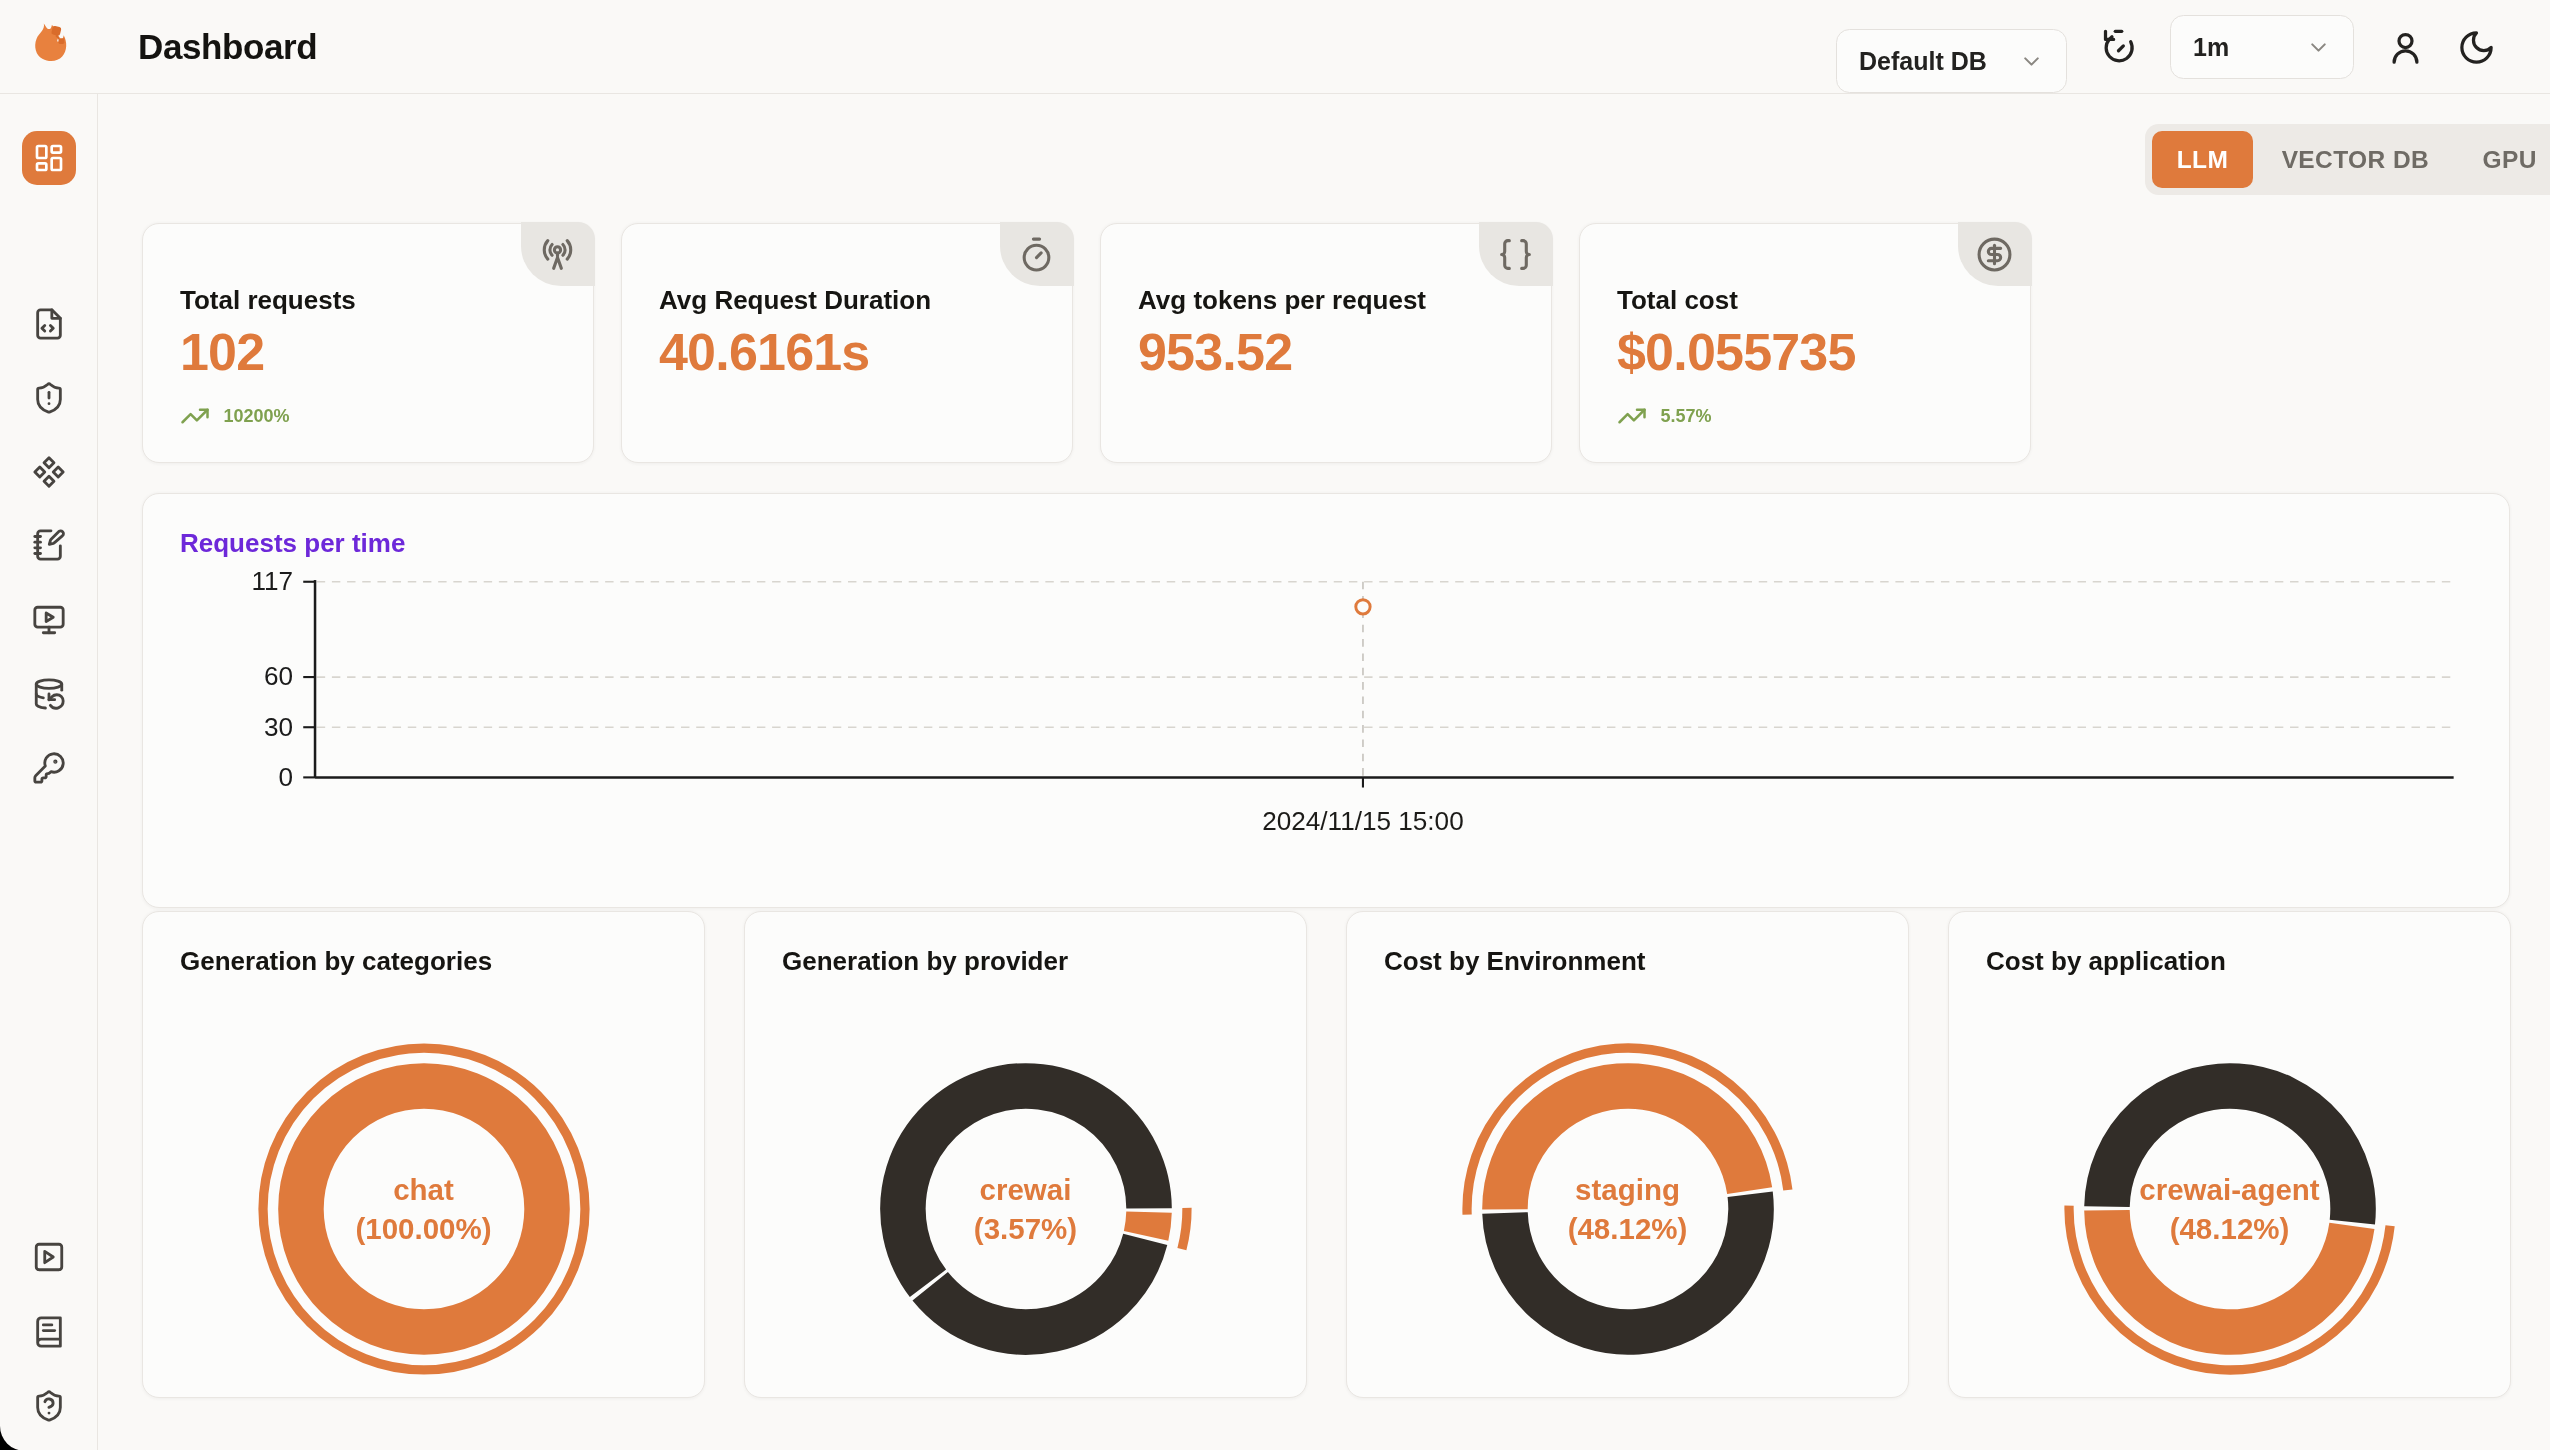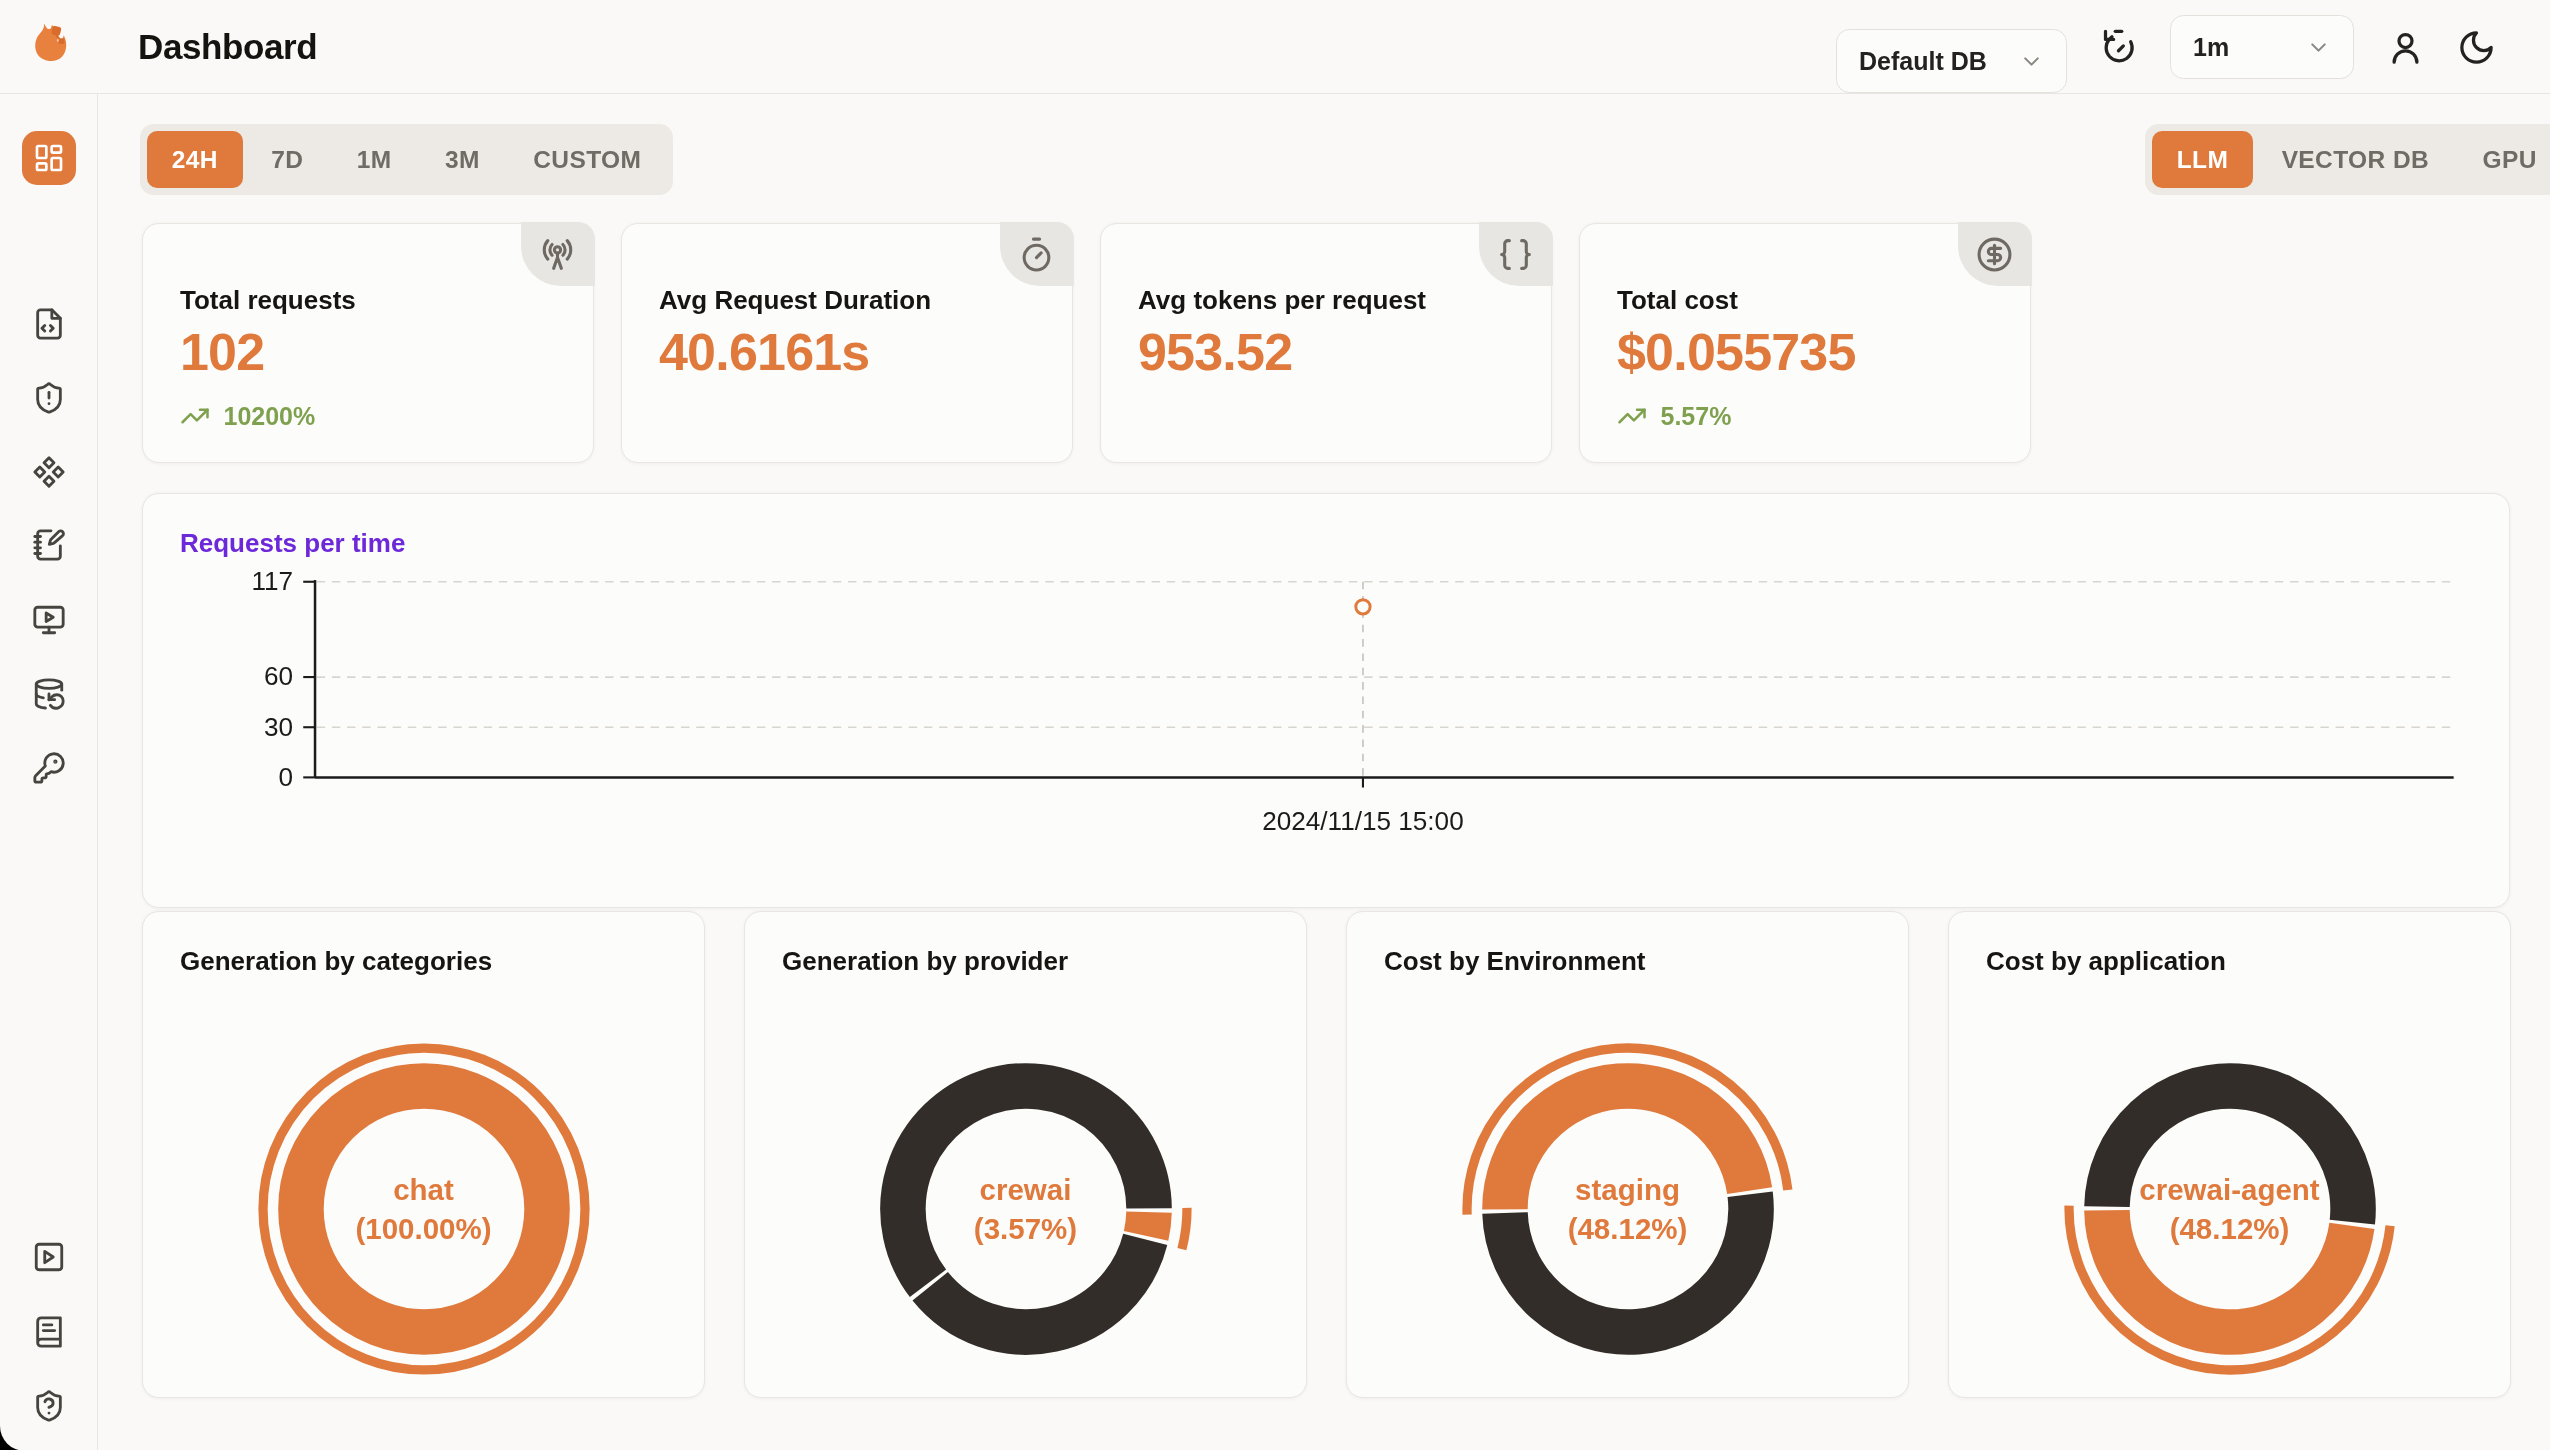--- a/index.html
+++ b/index.html
@@ -45,21 +45,21 @@
   .seg.left{left:140px;}
   .seg.right{left:2145px;}
   .seg-btn{height:57px;display:flex;align-items:center;justify-content:center;padding:0 25px;font-size:24.5px;font-weight:700;letter-spacing:0.4px;color:var(--muted);border-radius:10px;cursor:pointer;white-space:nowrap;}
   .seg-btn.active{background:var(--accent);color:#fff;}
 
   
   .card{position:absolute;background:var(--card);border:1.7px solid var(--border);border-radius:17px;box-shadow:0 0.8px 3.4px rgba(40,35,30,.05);}
   .metric-card{top:223px;width:452px;height:240px;}
   .m-label{position:absolute;left:37px;top:61px;font-size:26px;font-weight:600;color:#161512;}
   .m-value{position:absolute;left:37px;top:98px;font-size:52px;font-weight:700;letter-spacing:-0.8px;color:var(--accent);}
-  .m-delta{position:absolute;left:37px;top:177px;display:flex;align-items:center;gap:13.5px;color:var(--green);font-size:25px;font-weight:600;}
+  .m-delta{position:absolute;left:37px;top:177px;display:flex;align-items:center;gap:13.5px;color:var(--green);font-size:18px;font-weight:600;}
   .m-delta svg{width:30px;height:30px;}
   .badge{position:absolute;right:-1.7px;top:-1.7px;width:74px;height:64px;background:var(--badge-bg);border-radius:0 17px 0 40px;display:flex;align-items:center;justify-content:center;}
   .badge svg{width:37px;height:37px;color:var(--icon-gray);}
 
   
   .chart-card{left:142px;top:493px;width:2368px;height:415px;}
   .chart-title{position:absolute;left:37px;top:34px;font-size:26px;font-weight:600;color:#6d28d9;}
   .chart-svg{position:absolute;left:0;top:0;width:2368px;height:415px;}
 
   
@@ -196,27 +196,20 @@
     </div>
     <div class="side-item" style="top:1295px">
       <svg viewBox="0 0 24 24" fill="none" stroke="currentColor" stroke-width="2" stroke-linecap="round" stroke-linejoin="round">
         <path d="M20 13c0 5-3.5 7.5-7.66 8.95a1 1 0 0 1-.67-.01C7.5 20.5 4 18 4 13V6a1 1 0 0 1 1-1c2 0 4.5-1.2 6.24-2.72a1 1 0 0 1 1.52 0C14.5 3.8 17 5 19 5a1 1 0 0 1 1 1z"></path>
           <path d="M9.1 9a3 3 0 0 1 5.82 1c0 2-3 3-3 3"></path>
           <path d="M12 17h.01"></path>
       </svg>
     </div>
   </div>
 
-  <div class="seg left">
-    <div class="seg-btn active">24H</div>
-    <div class="seg-btn">7D</div>
-    <div class="seg-btn">1M</div>
-    <div class="seg-btn">3M</div>
-    <div class="seg-btn">CUSTOM</div>
-  </div>
   <div class="seg right">
     <div class="seg-btn active">LLM</div>
     <div class="seg-btn">VECTOR DB</div>
     <div class="seg-btn">GPU</div>
   </div>
 
   <div class="card metric-card" style="left:142px">
     <div class="badge">
       <svg viewBox="0 0 24 24" fill="none" stroke="currentColor" stroke-width="2" stroke-linecap="round" stroke-linejoin="round">
         <circle cx="12" cy="9" r="2"></circle>

